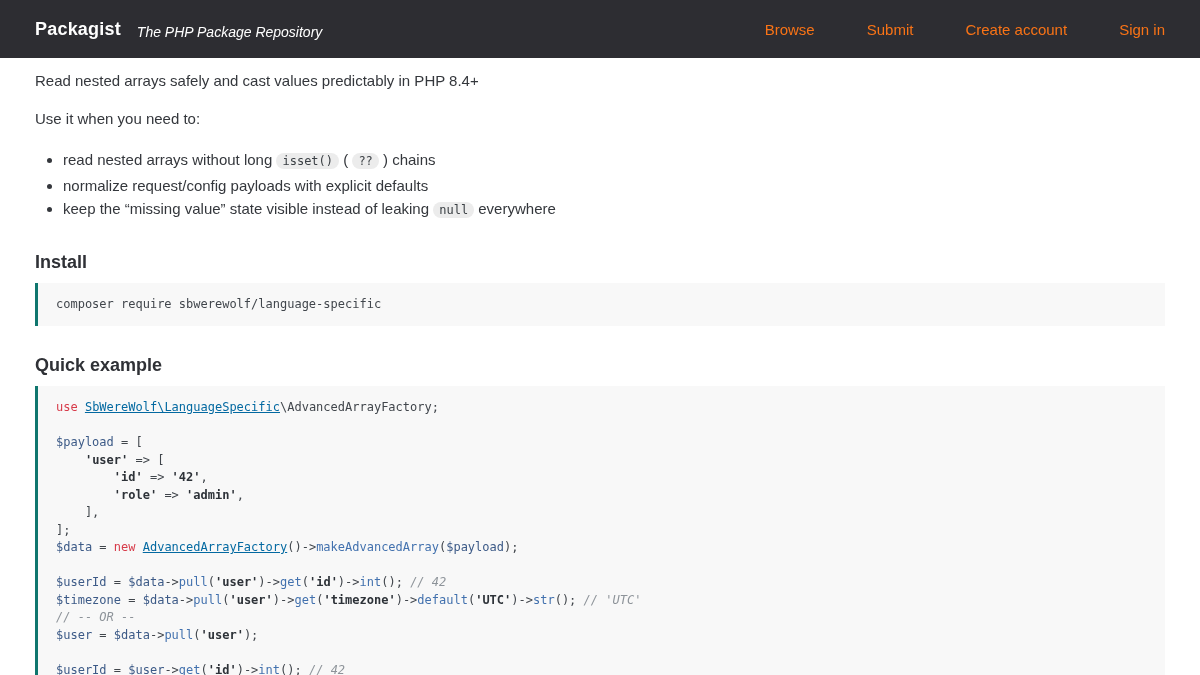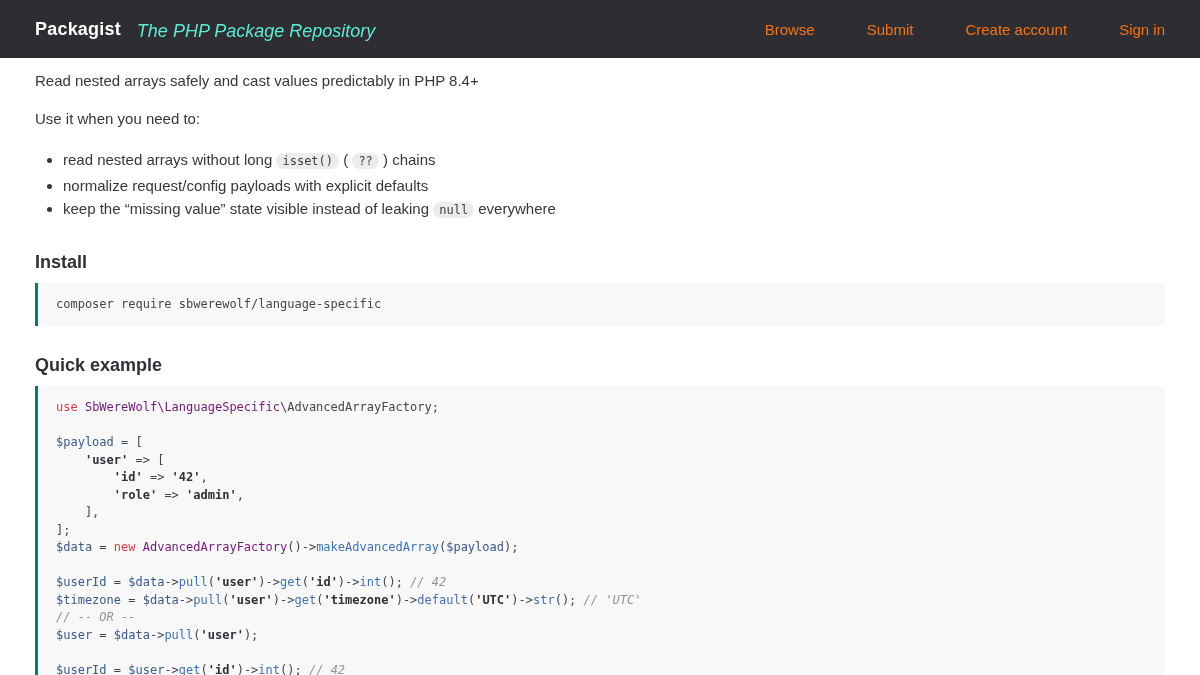--- a/index.html
+++ b/index.html
@@ -2,40 +2,40 @@
 <html><head>
 <meta charset="utf-8">
 <style>
   * { margin:0; padding:0; box-sizing:border-box; }
   html,body { width:1200px; height:675px; overflow:hidden; background:#ffffff;
     font-family:"Liberation Sans","DejaVu Sans",sans-serif; }
 
   
   .topbar { height:58px; background:#2d2d32; display:flex; align-items:center; padding:0 35px; }
   .logo { color:#ffffff; font-size:18px; font-weight:700; letter-spacing:.2px; text-decoration:none; cursor:pointer; }
-  .tagline { color:#5eead4; font-style:italic; font-size:18px; margin-left:16px; margin-top:5px; }
+  .tagline { color:#ffffff; font-style:italic; font-size:14px; margin-left:16px; margin-top:5px; }
   .nav { margin-left:auto; display:flex; align-items:center; }
   .nav-item { color:#f97316; font-size:15px; margin-left:52px; text-decoration:none; cursor:pointer; white-space:nowrap;text-align:right; }
 
   
   .content { padding:14px 35px 0 35px; }
   .para { font-size:15px; color:#34373c; margin-bottom:21px; }
   .use-list { padding-left:28px; margin-bottom:0; }
   .use-list li { font-size:15px; line-height:23.5px; color:#34373c; }
   .inline-code { font-family:"DejaVu Sans Mono","Liberation Mono",monospace; font-size:12px;
     background:#ececec; color:#3b4045; padding:1px 6px; border-radius:8px; }
   .h2 { font-size:18px; font-weight:600; color:#2f3136; margin-top:29px; margin-bottom:10px; }
 
   
   .codeblock { background:#f8f8f8; border-left:3px solid #0f766e; padding:13px 18px;
     font-family:"DejaVu Sans Mono","Liberation Mono",monospace; font-size:12px; line-height:17.5px; color:#41464c; }
   .code-line { white-space:pre; }
   .t-pl  { color:#41464c; }
   .t-k   { color:#d73a49; }
-  .t-cls { color:#701a75; }
+  .t-cls { color:#0369a1;text-decoration:underline; }
   .t-var { color:#3c5a87; }
   .t-fn  { color:#4271ae; }
   .t-str { color:#2d3238; font-weight:bold; }
   .t-cm  { color:#8d9399; font-style:italic;text-align:center; }
 </style>
 </head>
 <body>
 
 <header class="topbar">
   <a class="logo">Packagist</a>

